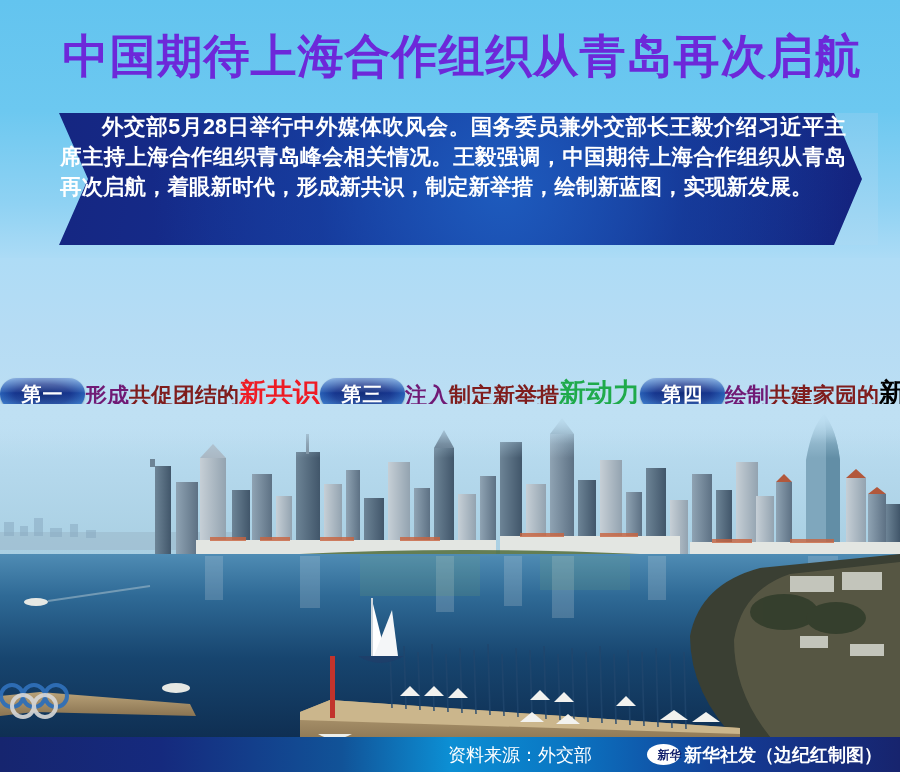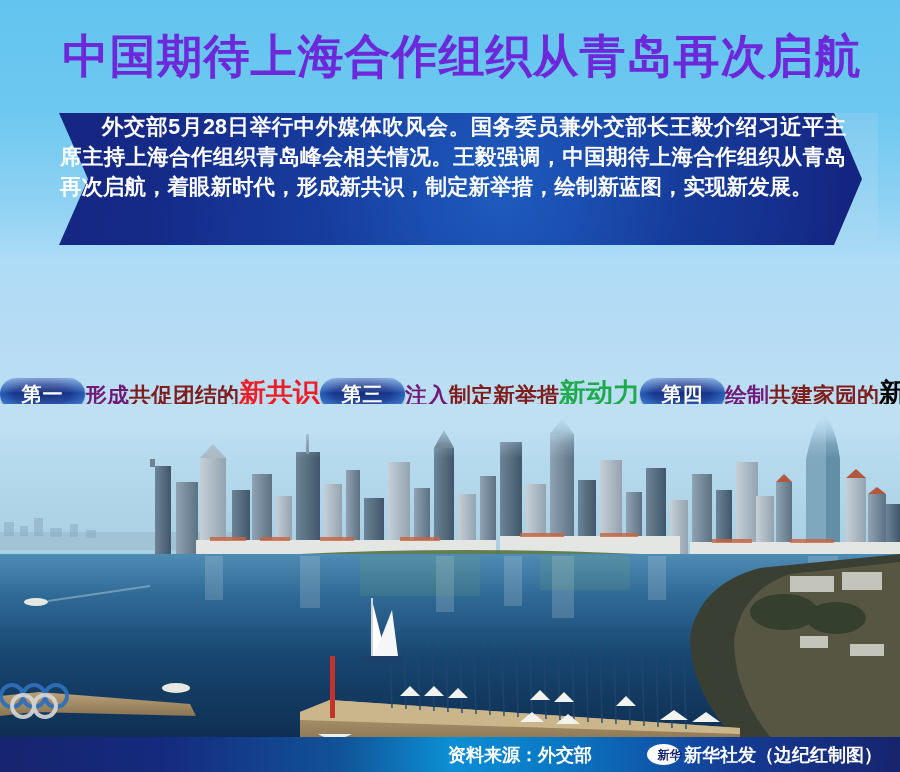--- a/index.html
+++ b/index.html
@@ -103,21 +103,21 @@
   
   .footer{
     position:absolute;left:0;top:737px;width:900px;height:35px;
     background:linear-gradient(90deg,#16256f 0%,#152a7e 18%,#115398 38%,#0c8fd4 50%,#0a78c4 62%,#143a93 82%,#17246e 100%);
     display:flex;align-items:center;
     color:#ffffff;
   }
   .src{
     position:absolute;left:448px;top:0;height:35px;
     display:flex;align-items:center;
-    font-size:18px;font-weight:bold;white-space:nowrap;
+    font-size:18px;font-weight:normal;white-space:nowrap;
   }
   .credit{
     position:absolute;left:647px;top:0;height:35px;
     display:flex;align-items:center;gap:4px;
     font-size:18px;font-weight:bold;white-space:nowrap;
   }
   .logo{
     width:21px;height:21px;border-radius:50%;
     background:#ffffff;color:#17246e;
     display:flex;align-items:center;justify-content:center;

